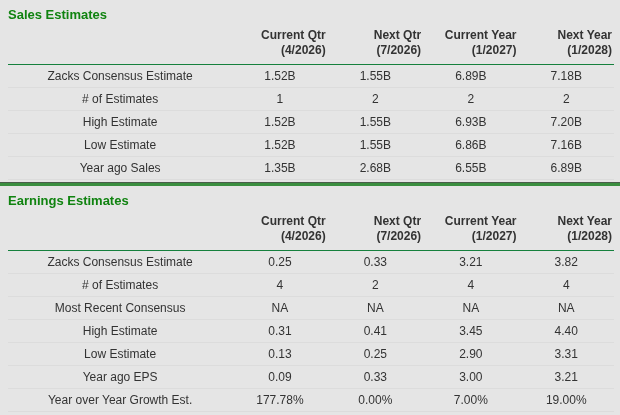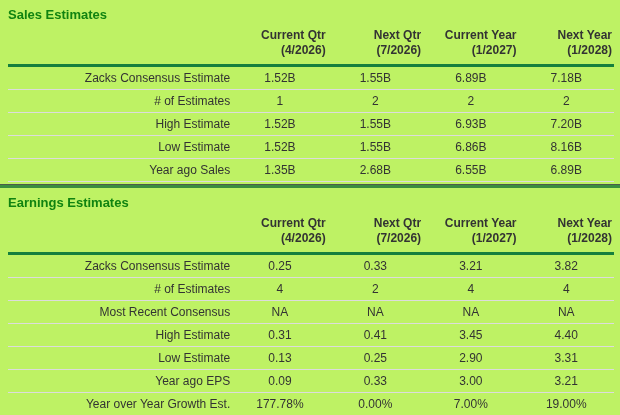--- a/index.html
+++ b/index.html
@@ -6,21 +6,21 @@
     margin: 0;
     padding: 0;
     background: #fcfcfc;
     font-family: "Liberation Sans", sans-serif;
     color: #333333;
   }
   #page {
     width: 620px;
     height: 415px;
     overflow: hidden;
-    background: #bef264;
+    background: #e5e5e5;
   }
   .estimates-section {
     padding: 0 6px 0 8px;
   }
   .section-title {
     color: #108310;
     font-size: 13px;
     font-weight: bold;
     margin: 7px 0 4px 0;
   }
@@ -38,32 +38,32 @@
     table-layout: fixed;
   }
   col.label-col { width: 37%; }
   col.num-col { width: 15.75%; }
   table.est-table th {
     font-weight: bold;
     text-align: right;
     vertical-align: bottom;
     padding: 2px 2px 6px 2px;
     line-height: 15px;
-    border-bottom: 3px solid #15803d;
+    border-bottom: 1px solid #15803d;
   }
   table.est-table th.label-col-h {
     text-align: left;
   }
   table.est-table td {
     padding: 4px 2px;
     line-height: 14px;
     border-bottom: 1px solid #dcdcdc;
     white-space: nowrap;
   }
-  table.est-table td.label { text-align: right; }
+  table.est-table td.label { text-align: center; }
   table.est-table td.num { text-align: center; }
 </style>
 </head>
 <body>
 
 <div id="page">
     <section class="estimates-section">
       <h2 class="section-title">Sales Estimates</h2>
       <table class="est-table">
         <colgroup>
@@ -102,21 +102,21 @@
             <td class="num">1.52B</td>
             <td class="num">1.55B</td>
             <td class="num">6.93B</td>
             <td class="num">7.20B</td>
           </tr>
           <tr>
             <td class="label">Low Estimate</td>
             <td class="num">1.52B</td>
             <td class="num">1.55B</td>
             <td class="num">6.86B</td>
-            <td class="num">8.16B</td>
+            <td class="num">7.16B</td>
           </tr>
           <tr>
             <td class="label">Year ago Sales</td>
             <td class="num">1.35B</td>
             <td class="num">2.68B</td>
             <td class="num">6.55B</td>
             <td class="num">6.89B</td>
           </tr>
         </tbody>
       </table>

